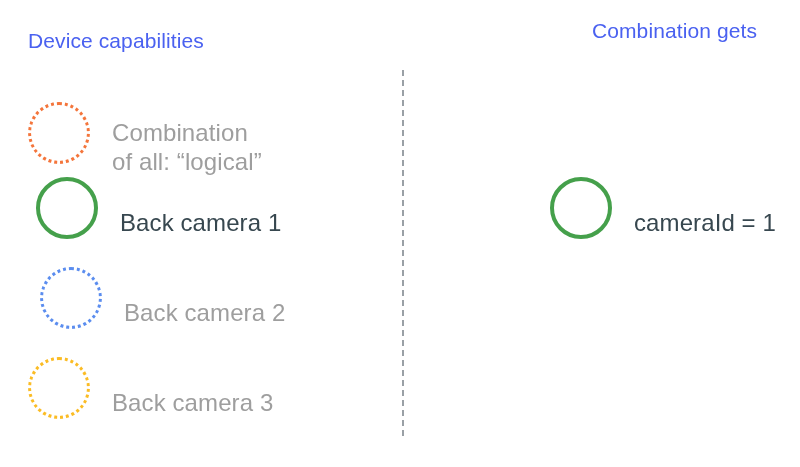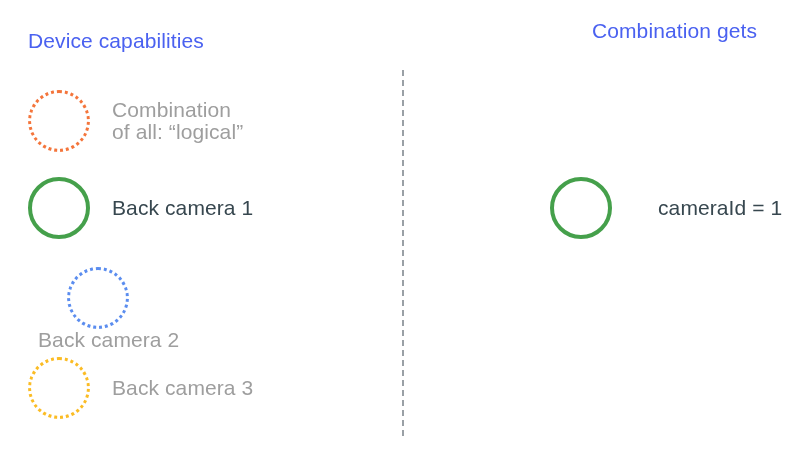--- a/index.html
+++ b/index.html
@@ -55,35 +55,36 @@
   }
   .circle.dotted {
     border-width: 3px;
     border-style: dotted;
   }
   .circle.solid {
     border-width: 4px;
     border-style: solid;
   }
   .row-label {
-    font-size: 21px;
-    line-height: 22px;
+    font-size: 24px;
+    line-height: 29px;
     white-space: pre-line;
     letter-spacing: 0.1px;
+    margin-top: 28px;
   }
   .label-pad { margin-left: 22px; }
 
   
   #row-logical  { left: 28px; top: 90px;  }
-  #row-back1    { left: 28px; top: 177px; }
-  #row-back2    { left: 16px; top: 267px; flex-direction: column; }
+  #row-back1    { left: 36px; top: 177px; }
+  #row-back2    { left: 40px; top: 267px; }
   #row-back3    { left: 28px; top: 357px; }
 
   
-  #row-result   { left: 550px; top: 177px; gap: 24px; }
+  #row-result   { left: 550px; top: 177px; }
   #row-result .label-pad { margin-left: 22px; }
 </style>
 </head>
 <body style="background: rgb(255, 255, 255);">
 
 <div class="diagram">
 
   <div id="header-left" class="col-header" style="color: rgb(74, 97, 240);">Device capabilities</div>
 
   <div id="header-right" class="col-header" style="color: rgb(74, 97, 240);">Combination gets</div>

